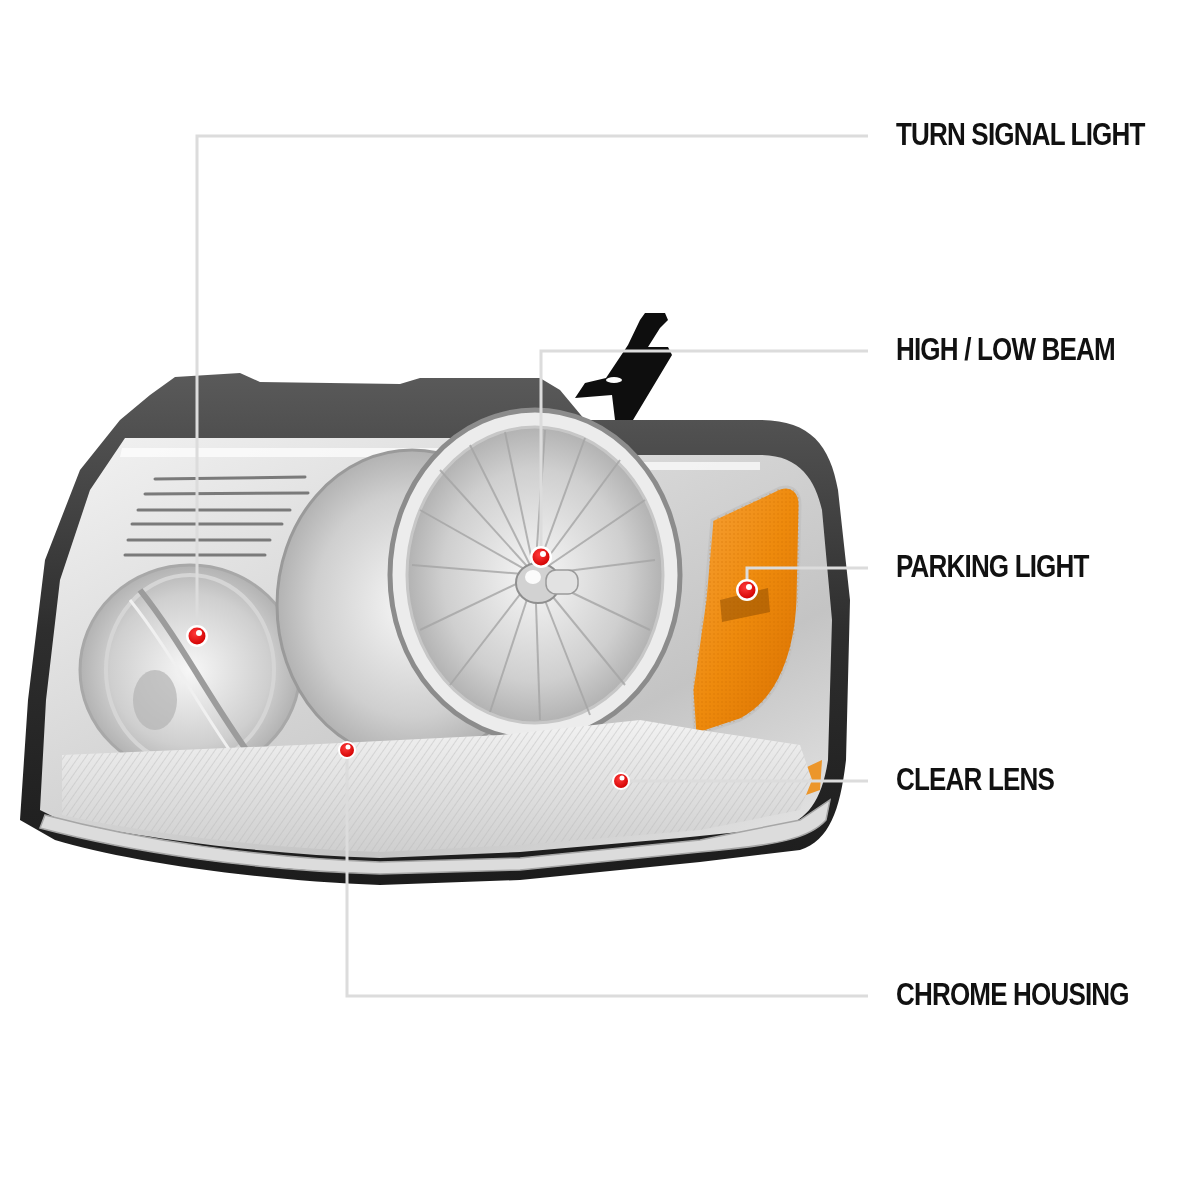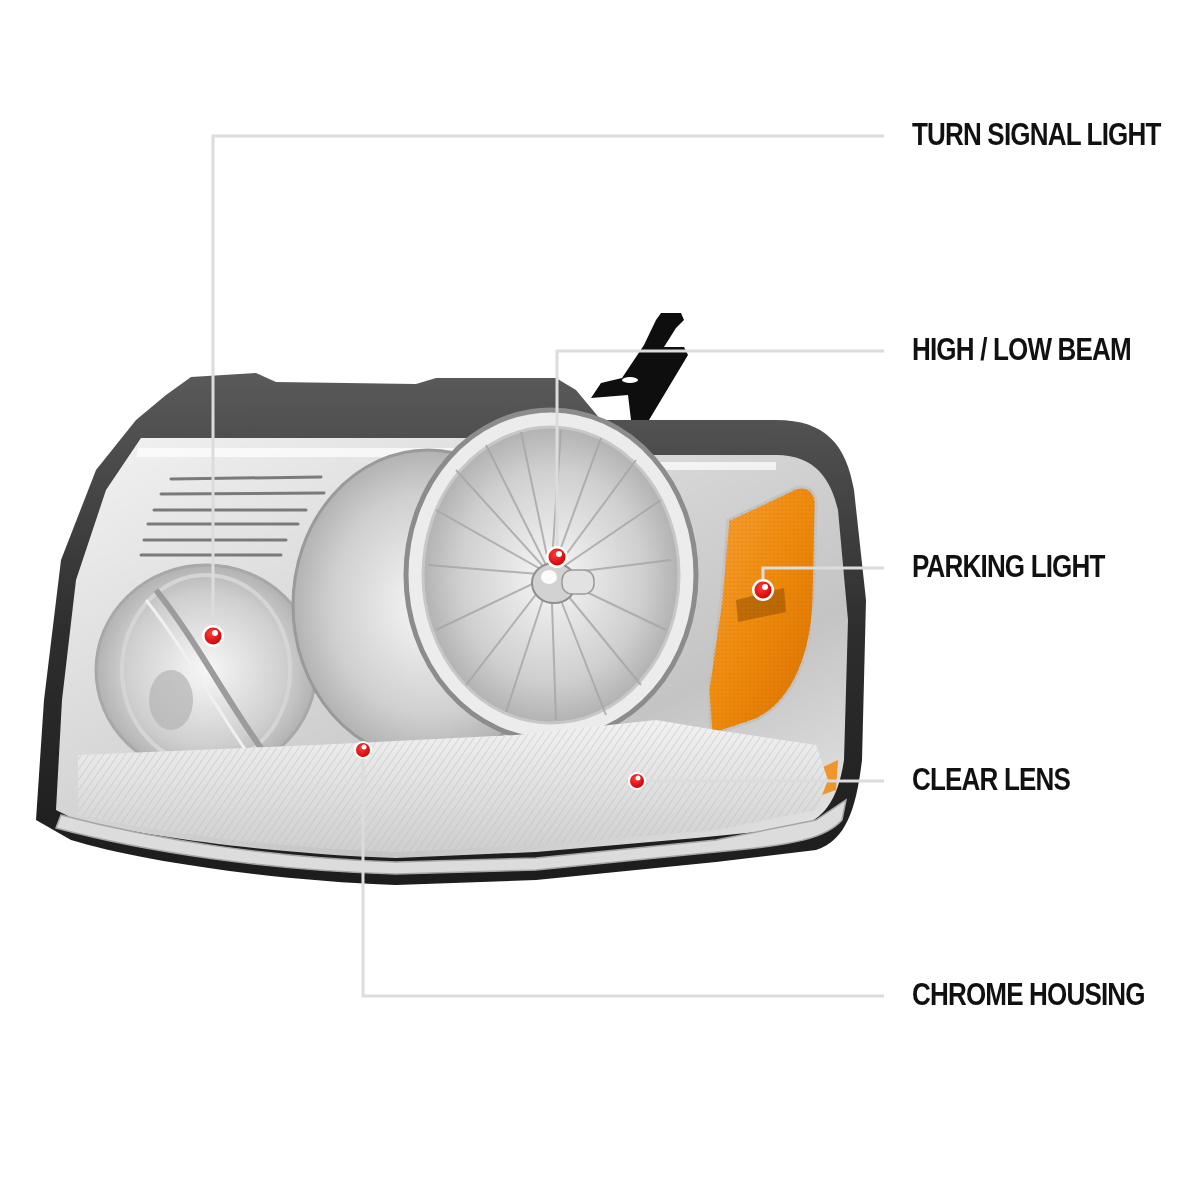--- a/index.html
+++ b/index.html
@@ -9,21 +9,21 @@
     }
     body {
       width: 1200px;
       height: 1200px;
       position: relative;
       overflow: hidden;
       font-family: "Liberation Sans", "DejaVu Sans", sans-serif;
     }
     #stage {
       position: absolute;
-      left: 16px; top: 0;
+      left: 0; top: 0;
       width: 1171px; height: 1200px;
     }
     .callout-label {
       position: absolute;
       left: 896px;
       font-family: "Liberation Sans", "DejaVu Sans", sans-serif;
       font-weight: 700;
       font-size: 31px;
       letter-spacing: -1px;
       color: #111111;

